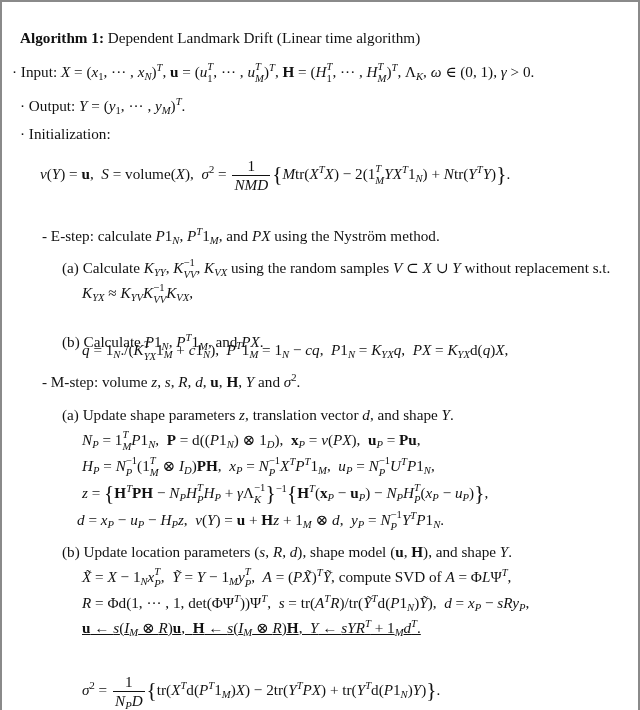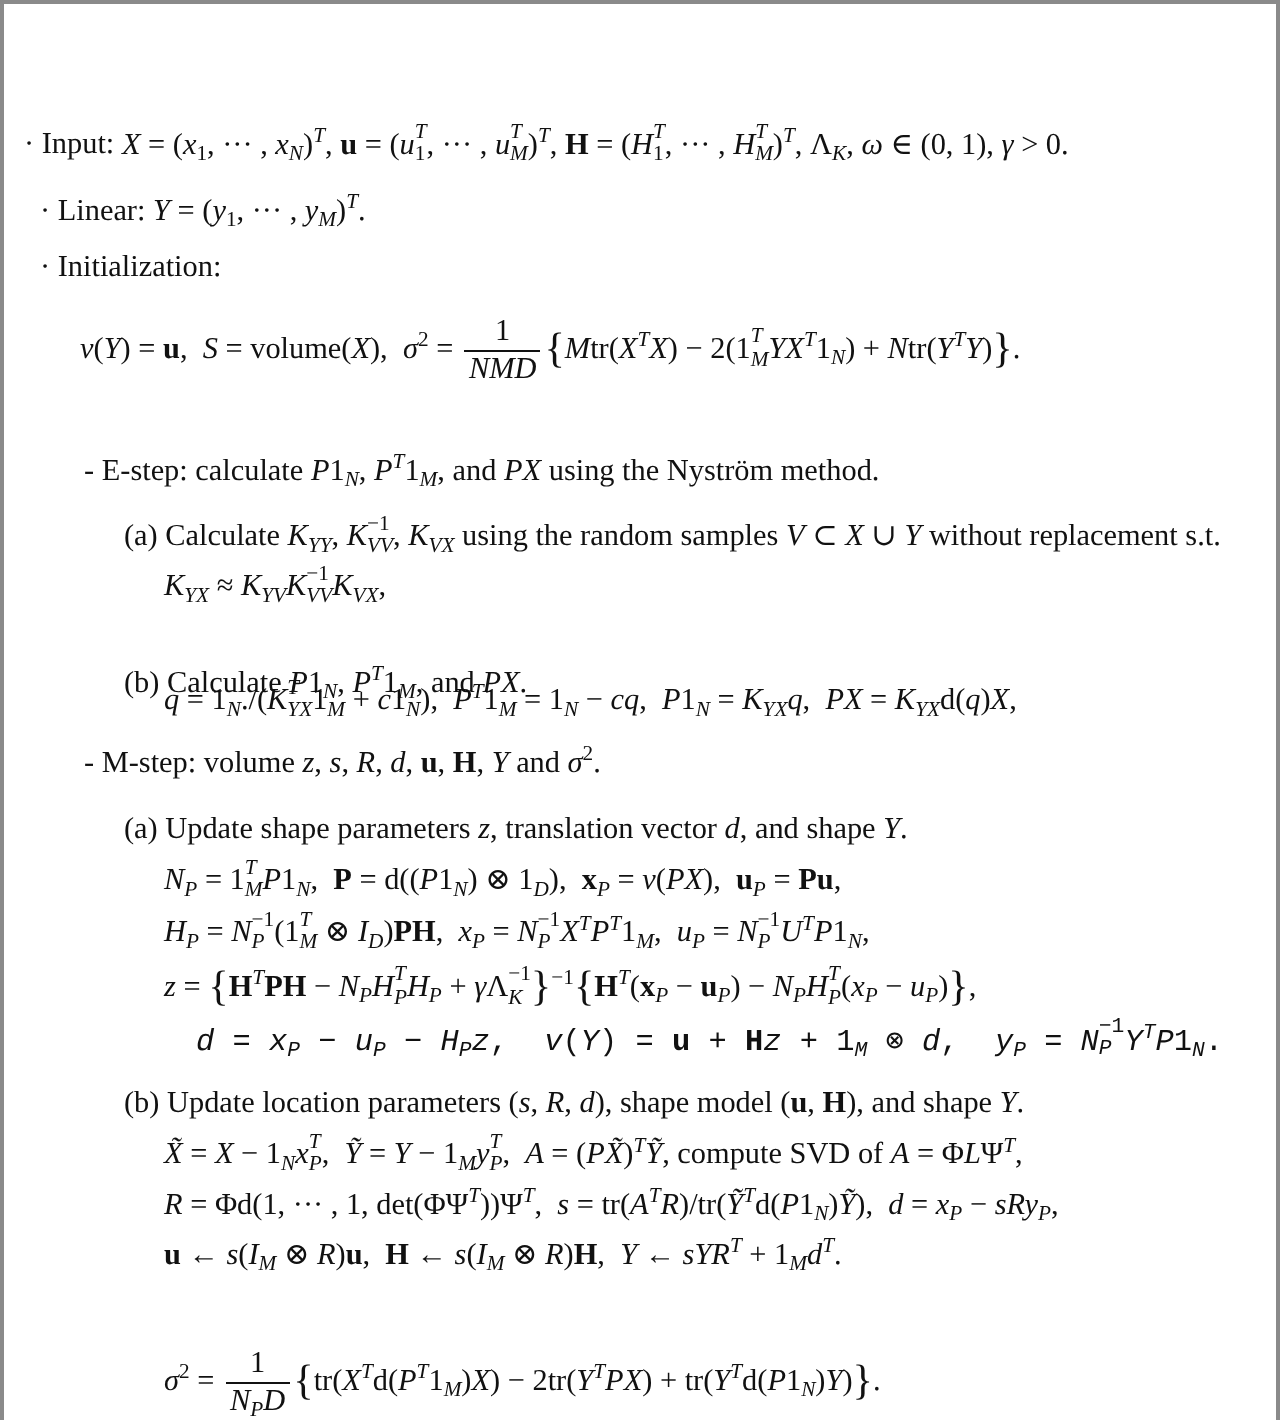--- a/index.html
+++ b/index.html
@@ -19,33 +19,37 @@
   .frac > span { display: block; line-height: 18px; padding: 0 2px; }
   .frac > span.num { border-bottom: 1px solid #111; }
   .big { font-size: 140%; vertical-align: -2px; }
   .title-bold { font-weight: bold; }
 </style>
 </head>
 <body>
 
 <div class="box">
 
+  <div class="line" style="left:18px; top:26px;">
+    <span class="title-bold">Algorithm 1</span><span class="title-bold">:</span>
+    <span>Dependent Landmark Drift (Linear time algorithm)</span>
+  </div>
 
   <div class="line" style="left:10px; top:60px;">
     · <span>Input:</span>
     <span>
       <span class="m">X</span> = (<span class="m">x</span><sub>1</sub>, ··· , <span class="m">x</span><sub class="m">N</sub>)<sup class="m">T</sup>,
       <span class="b">u</span> = (<span class="m">u</span><span class="subsup"><span class="m">T</span><span>1</span></span>, ··· , <span class="m">u</span><span class="subsup"><span class="m">T</span><span class="m">M</span></span>)<sup class="m">T</sup>,
       <span class="b">H</span> = (<span class="m">H</span><span class="subsup"><span class="m">T</span><span>1</span></span>, ··· , <span class="m">H</span><span class="subsup"><span class="m">T</span><span class="m">M</span></span>)<sup class="m">T</sup>,
       Λ<sub class="m">K</sub>, <span class="m">ω</span> ∈ (0, 1), <span class="m">γ</span> &gt; 0.
     </span>
   </div>
 
   <div class="line" style="left:18px; top:94px;">
-    · <span>Linear:</span>
+    · <span>Output:</span>
     <span>
       <span class="m">Y</span> = (<span class="m">y</span><sub>1</sub>, ··· , <span class="m">y</span><sub class="m">M</sub>)<sup class="m">T</sup>.
     </span>
   </div>
 
   <div class="line" style="left:18px; top:122px;">
     · <span>Initialization:</span>
   </div>
 
   <div class="line" style="left:38px; top:152px; line-height:40px;">
@@ -90,34 +94,34 @@
   </div>
   <div class="line" style="left:80px; top:428px;">
     <span class="m">N</span><sub class="m">P</sub> = 1<span class="subsup"><span class="m">T</span><span class="m">M</span></span><span class="m">P</span>1<sub class="m">N</sub>, &nbsp;<span class="b">P</span> = d((<span class="m">P</span>1<sub class="m">N</sub>) ⊗ 1<sub class="m">D</sub>), &nbsp;<span class="b">x</span><sub class="m">P</sub> = <span class="m">v</span>(<span class="m">PX</span>), &nbsp;<span class="b">u</span><sub class="m">P</sub> = <span class="b">Pu</span>,
   </div>
   <div class="line" style="left:80px; top:454px;">
     <span class="m">H</span><sub class="m">P</sub> = <span class="m">N</span><span class="subsup"><span>−1</span><span class="m">P</span></span>(1<span class="subsup"><span class="m">T</span><span class="m">M</span></span> ⊗ <span class="m">I</span><sub class="m">D</sub>)<span class="b">PH</span>, &nbsp;<span class="m">x</span><sub class="m">P</sub> = <span class="m">N</span><span class="subsup"><span>−1</span><span class="m">P</span></span><span class="m">X</span><sup class="m">T</sup><span class="m">P</span><sup class="m">T</sup>1<sub class="m">M</sub>, &nbsp;<span class="m">u</span><sub class="m">P</sub> = <span class="m">N</span><span class="subsup"><span>−1</span><span class="m">P</span></span><span class="m">U</span><sup class="m">T</sup><span class="m">P</span>1<sub class="m">N</sub>,
   </div>
   <div class="line" style="left:80px; top:481px;">
     <span class="m">z</span> = <span class="big">{</span><span class="b">H</span><sup class="m">T</sup><span class="b">PH</span> − <span class="m">N</span><sub class="m">P</sub><span class="m">H</span><span class="subsup"><span class="m">T</span><span class="m">P</span></span><span class="m">H</span><sub class="m">P</sub> + <span class="m">γ</span>Λ<span class="subsup"><span>−1</span><span class="m">K</span></span><span class="big">}</span><sup>−1</sup><span class="big">{</span><span class="b">H</span><sup class="m">T</sup>(<span class="b">x</span><sub class="m">P</sub> − <span class="b">u</span><sub class="m">P</sub>) − <span class="m">N</span><sub class="m">P</sub><span class="m">H</span><span class="subsup"><span class="m">T</span><span class="m">P</span></span>(<span class="m">x</span><sub class="m">P</sub> − <span class="m">u</span><sub class="m">P</sub>)<span class="big">}</span>,
   </div>
-  <div class="line" style="left:96px; top:508px;font-family:Liberation Mono, monospace;">
+  <div class="line" style="left:75px; top:508px;">
     <span class="m">d</span> = <span class="m">x</span><sub class="m">P</sub> − <span class="m">u</span><sub class="m">P</sub> − <span class="m">H</span><sub class="m">P</sub><span class="m">z</span>, &nbsp;<span class="m">v</span>(<span class="m">Y</span>) = <span class="b">u</span> + <span class="b">H</span><span class="m">z</span> + 1<sub class="m">M</sub> ⊗ <span class="m">d</span>, &nbsp;<span class="m">y</span><sub class="m">P</sub> = <span class="m">N</span><span class="subsup"><span>−1</span><span class="m">P</span></span><span class="m">Y</span><sup class="m">T</sup><span class="m">P</span>1<sub class="m">N</sub>.
   </div>
 
   <div class="line" style="left:60px; top:540px;">
     <span>(b) Update location parameters</span> (<span class="m">s</span>, <span class="m">R</span>, <span class="m">d</span>)<span>, shape model</span> (<span class="b">u</span>, <span class="b">H</span>)<span>, and shape</span> <span class="m">Y</span>.
   </div>
   <div class="line" style="left:80px; top:565px;">
     <span class="m">X̃</span> = <span class="m">X</span> − 1<sub class="m">N</sub><span class="m">x</span><span class="subsup"><span class="m">T</span><span class="m">P</span></span>, &nbsp;<span class="m">Ỹ</span> = <span class="m">Y</span> − 1<sub class="m">M</sub><span class="m">y</span><span class="subsup"><span class="m">T</span><span class="m">P</span></span>, &nbsp;<span class="m">A</span> = (<span class="m">PX̃</span>)<sup class="m">T</sup><span class="m">Ỹ</span>, <span>compute SVD of</span> <span class="m">A</span> = Φ<span class="m">L</span>Ψ<sup class="m">T</sup>,
   </div>
   <div class="line" style="left:80px; top:591px;">
     <span class="m">R</span> = Φd(1, ··· , 1, det(ΦΨ<sup class="m">T</sup>))Ψ<sup class="m">T</sup>, &nbsp;<span class="m">s</span> = tr(<span class="m">A</span><sup class="m">T</sup><span class="m">R</span>)/tr(<span class="m">Ỹ</span><sup class="m">T</sup>d(<span class="m">P</span>1<sub class="m">N</sub>)<span class="m">Ỹ</span>), &nbsp;<span class="m">d</span> = <span class="m">x</span><sub class="m">P</sub> − <span class="m">sRy</span><sub class="m">P</sub>,
   </div>
-  <div class="line" style="left:80px; top:616px;">
+  <div class="line" style="left:80px; top:616px;text-decoration:underline;">
     <span class="b">u</span> ← <span class="m">s</span>(<span class="m">I</span><sub class="m">M</sub> ⊗ <span class="m">R</span>)<span class="b">u</span>, &nbsp;<span class="b">H</span> ← <span class="m">s</span>(<span class="m">I</span><sub class="m">M</sub> ⊗ <span class="m">R</span>)<span class="b">H</span>, &nbsp;<span class="m">Y</span> ← <span class="m">sYR</span><sup class="m">T</sup> + 1<sub class="m">M</sub><span class="m">d</span><sup class="m">T</sup>.
   </div>
 
   <div class="line" style="left:80px; top:668px; line-height:40px;">
     <span class="m">σ</span><sup>2</sup> = <span class="frac"><span class="num">1</span><span><span class="m">N</span><sub class="m">P</sub><span class="m">D</span></span></span><span class="big">{</span>tr(<span class="m">X</span><sup class="m">T</sup>d(<span class="m">P</span><sup class="m">T</sup>1<sub class="m">M</sub>)<span class="m">X</span>) − 2tr(<span class="m">Y</span><sup class="m">T</sup><span class="m">PX</span>) + tr(<span class="m">Y</span><sup class="m">T</sup>d(<span class="m">P</span>1<sub class="m">N</sub>)<span class="m">Y</span>)<span class="big">}</span>.
   </div>
 
 </div>
 
 </body></html>

